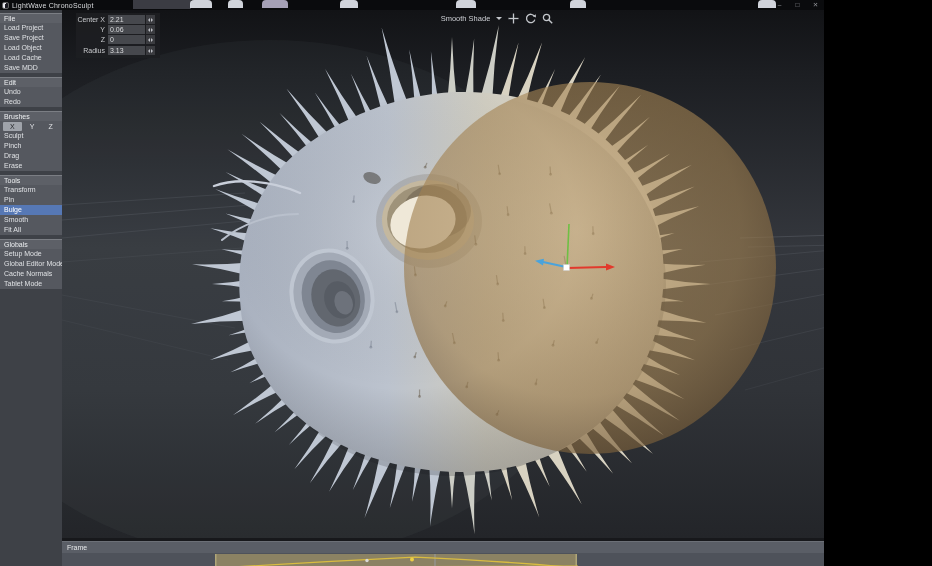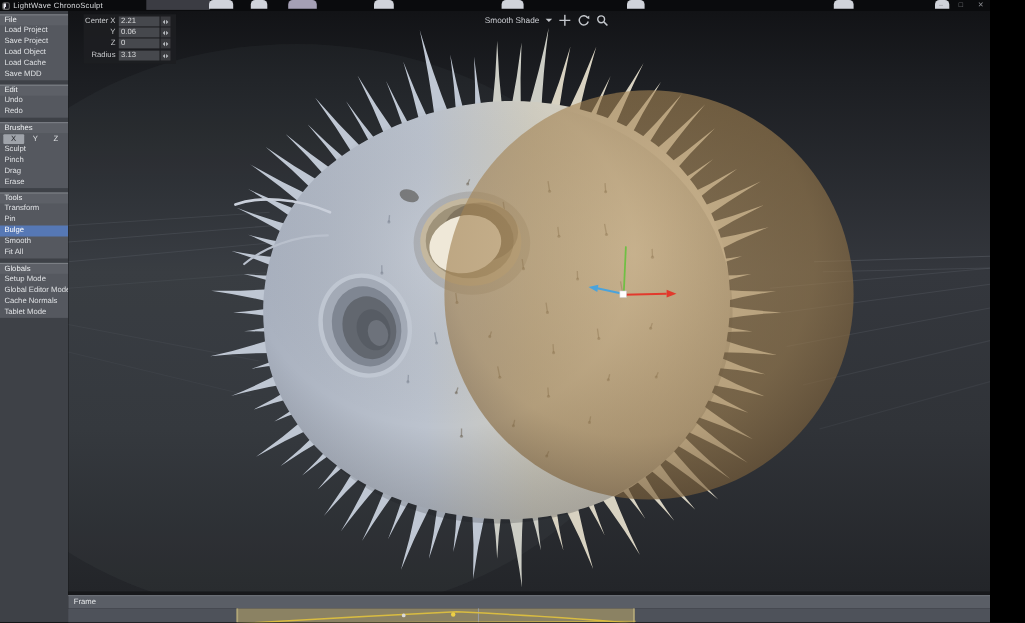--- a/index.html
+++ b/index.html
@@ -1,17 +1,17 @@
 <!DOCTYPE html>
 <html><head>
 <meta charset="utf-8">
 <style>
   html,body{margin:0;padding:0;background:#000;}
   *{box-sizing:border-box;}
-  .stage{position:relative;width:900px;height:566px;overflow:hidden;
+  .stage{position:relative;width:824px;height:566px;overflow:hidden;
          font-family:"Liberation Sans","DejaVu Sans",sans-serif;
          -webkit-user-select:none;user-select:none;}
   
   .titlebar{position:relative;height:10px;background:#0a0b0d;display:flex;align-items:center;z-index:5;}
   .app-icon{width:7px;height:7px;margin:0 3px 0 2px;border-radius:2px;
             background:linear-gradient(100deg,#e8e8ee 45%,#1b1b22 45%);border:1px solid #666;}
   .win-title{font-size:7px;color:#d7d9dc;letter-spacing:.2px;white-space:nowrap;}
   .tb-streak{position:absolute;left:133px;top:0;width:58px;height:9px;background:#3b3c43;}
   .tb-blob{position:absolute;top:0;height:8px;background:#e6e9f1;border-radius:4px 4px 0 0;opacity:.9;}
   .win-controls{position:absolute;right:4px;top:0;height:10px;display:flex;gap:9px;align-items:center;}

